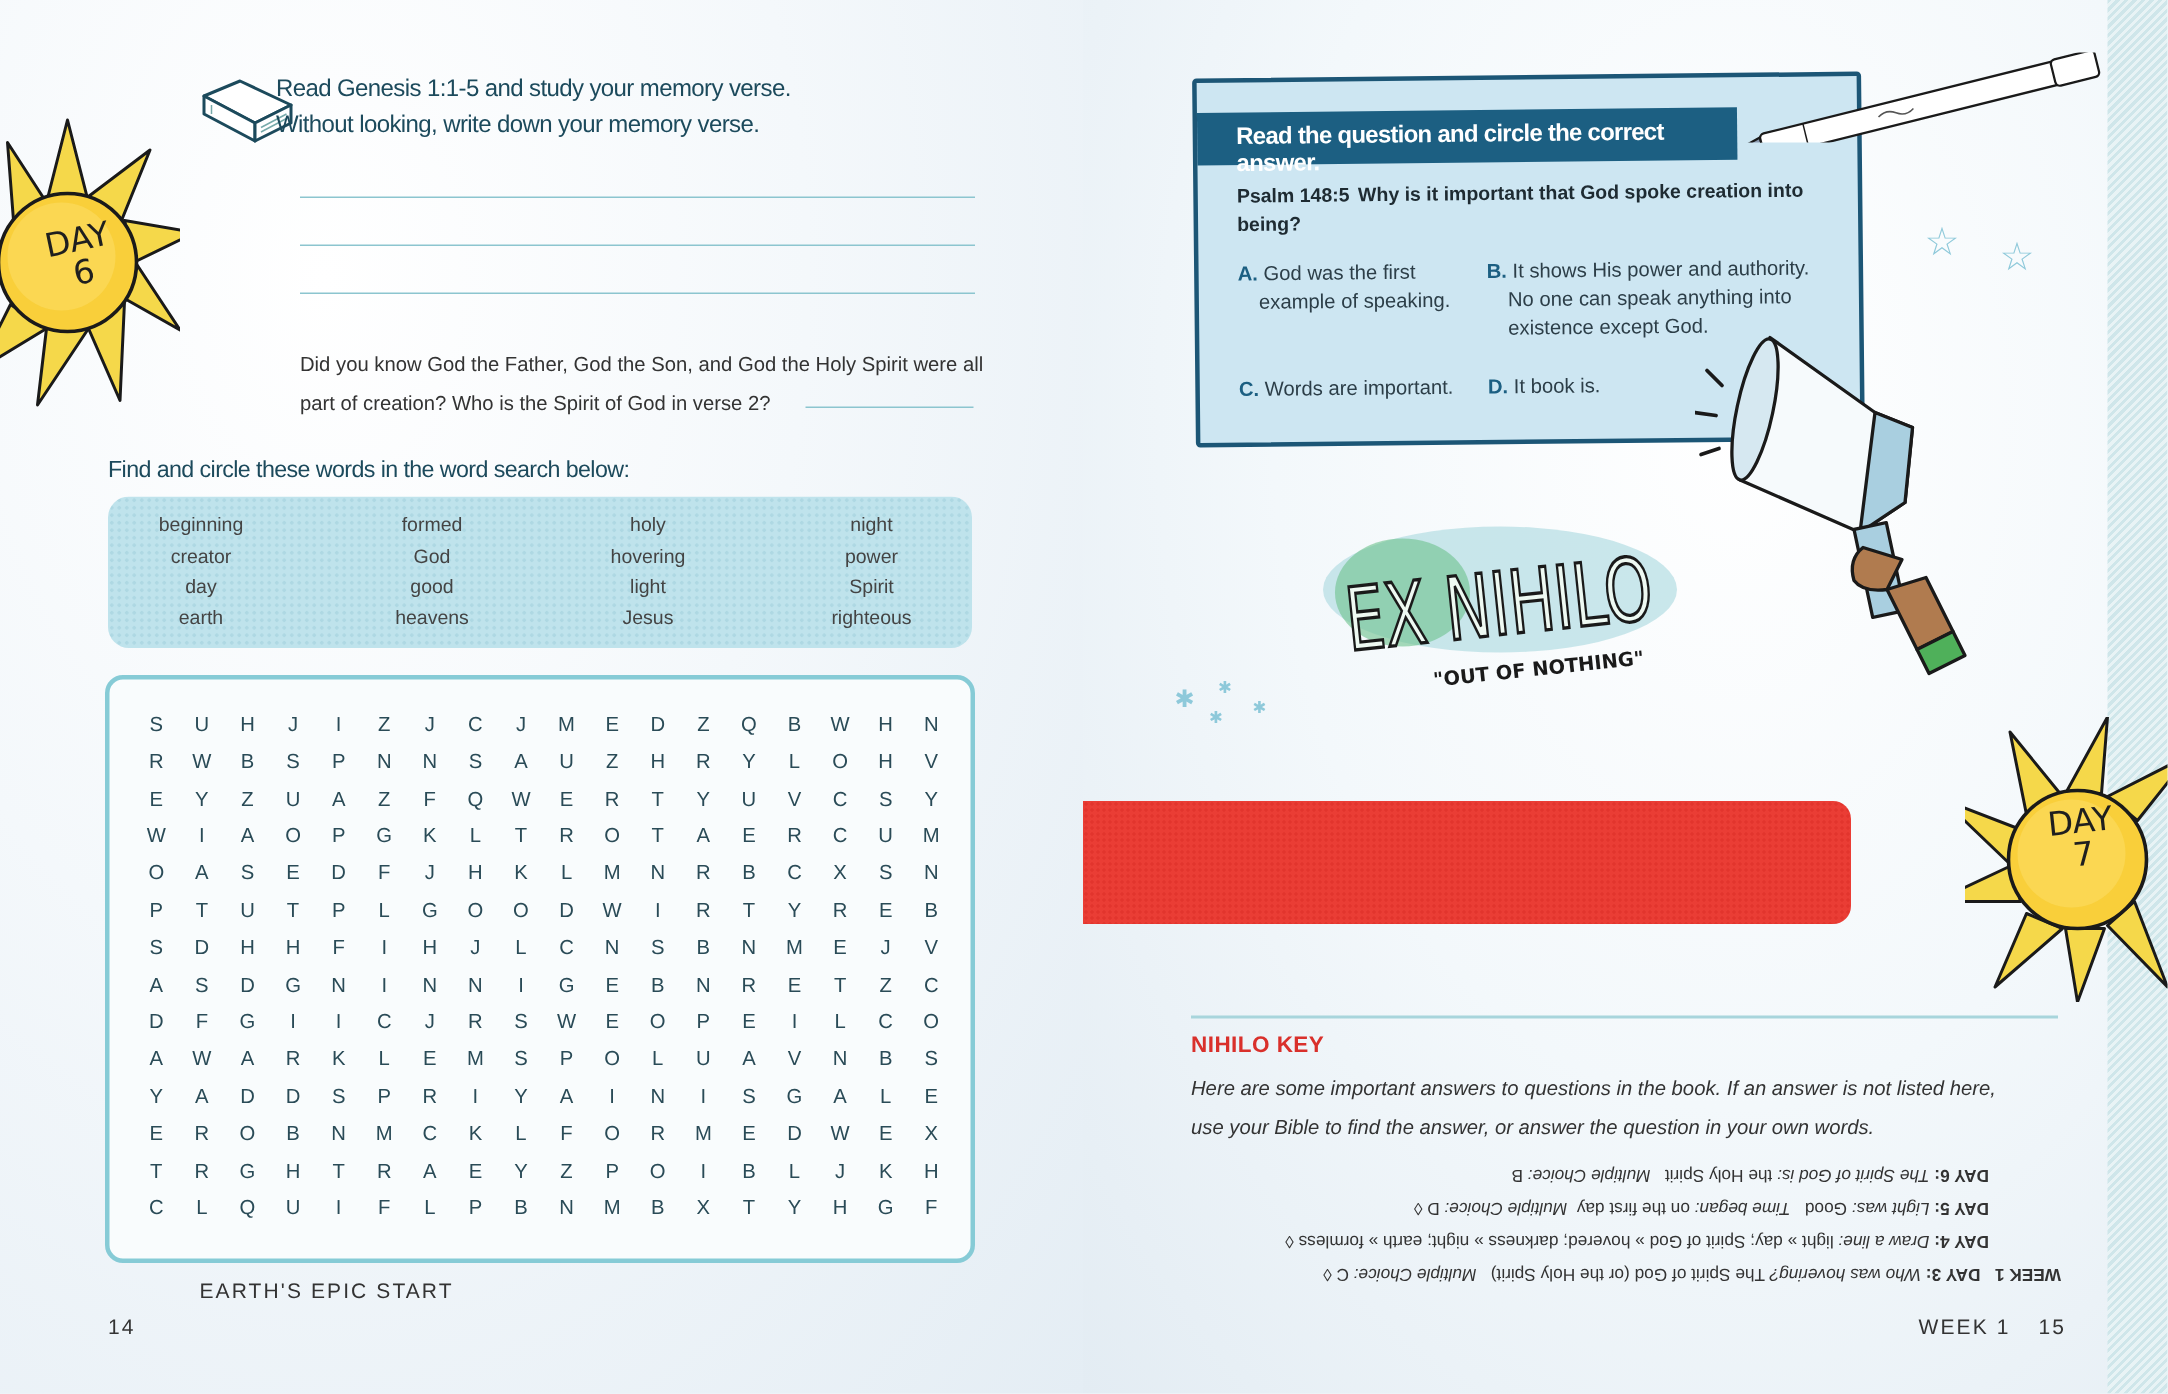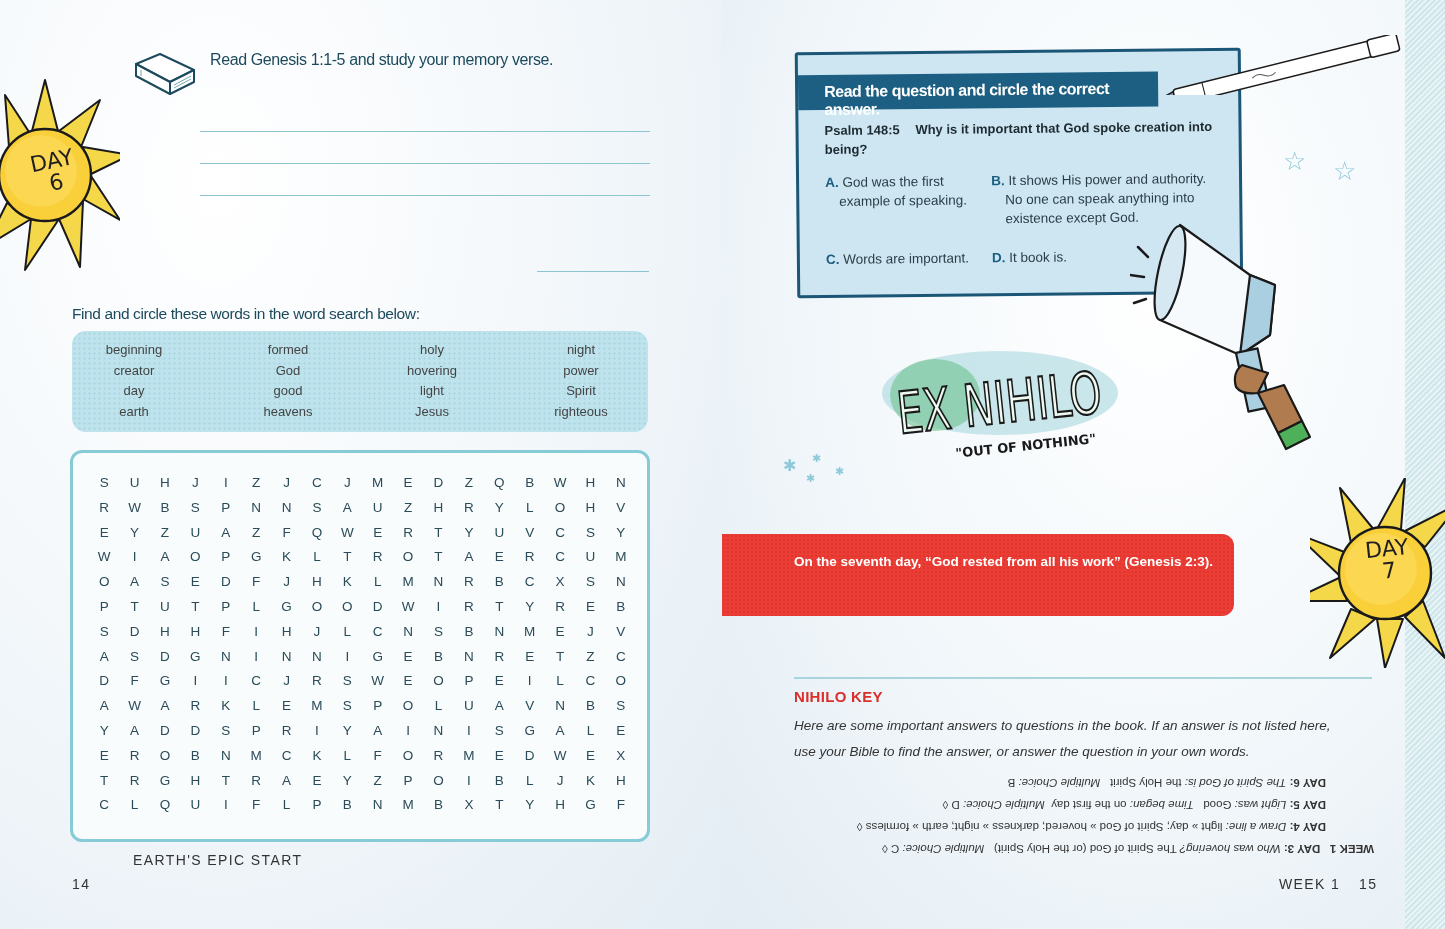--- a/index.html
+++ b/index.html
@@ -23,21 +23,21 @@
   }
   .abs { position: absolute; }
 
   
   .cond {
     font-family: "Liberation Sans Narrow", "Liberation Sans", sans-serif;
     font-stretch: condensed;
     transform-origin: left top;
   }
   .instr {
-    left: 210px; top: 48px; font-size: 16px; line-height: 24px; color: #1c4a5c;
+    left: 184px; top: 48px; font-size: 16px; line-height: 24px; color: #1c4a5c;
     font-weight: 400; letter-spacing: -0.4px;
   }
   .instr span { display: block; }
   .write-line { position: absolute; left: 200px; width: 450px; height: 1px; background: #8cc5cf; }
   .q-text { left: 200px; top: 230px; width: 460px; font-size: 13.5px; line-height: 26px; color: #333; }
   .q-line { position: absolute; left: 537px; top: 271px; width: 112px; height: 1px; background: #8cc5cf; }
 
   .ws-heading { left: 72px; top: 305px; font-size: 15.5px; color: #1c4a5c; letter-spacing: -0.4px; }
   .wordbank {
     left: 72px; top: 331px; width: 576px; height: 101px; border-radius: 14px;
@@ -75,21 +75,21 @@
     left: 796px; top: 50px; width: 446px; height: 246px;
     background: #cde6f2; border: 3px solid #1c5676; border-radius: 3px;
     transform: rotate(-0.6deg);
   }
   .quiz-banner {
     position: absolute; left: 0; top: 20px; width: 360px; height: 35px;
     background: #1c5f82; color: #fff; font-size: 16px; letter-spacing: -0.5px;
     padding: 8px 0 0 26px; font-weight: 700;
   }
   .quiz-q { position: absolute; left: 26px; top: 66px; width: 390px; font-size: 13px; line-height: 19px; font-weight: 700; color: #1e2b32; }
-  .quiz-q .ref { margin-right: 12px; }
+  .quiz-q .ref { margin-right: 2px; }
   .opt { position: absolute; font-size: 13.5px; line-height: 19px; color: #2c3e48; }
   .opt b { color: #1c5f82; }
   .opt .rest { display: block; padding-left: 14px; }
 
   .ex-nihilo { left: 880px; top: 345px; width: 250px; height: 120px; }
   .red-banner {
     left: 722px; top: 534px; width: 512px; height: 82px; border-radius: 0 12px 12px 0;
     background: #ea3d35;
     background-image: radial-gradient(#e2342d 1px, transparent 1.2px); background-size: 4px 4px;
     color: #fff; font-weight: 700; font-size: 13.5px; line-height: 26px; padding: 15px 0 0 72px;
@@ -137,26 +137,28 @@
     </g>
     <g stroke="#7aa" stroke-width="1">
         <line x1="42" y1="33" x2="59" y2="24"></line>
         <line x1="42" y1="36" x2="59" y2="27"></line>
         <line x1="9" y1="18" x2="9" y2="24"></line>
       </g>
   </svg>
 
   <div class="abs instr cond">
     <span>Read Genesis 1:1-5 and study your memory verse.</span>
+    <span>Without looking, write down your memory verse.</span>
   </div>
 
   <div class="write-line" style="top:131px"></div>
   <div class="write-line" style="top:163px"></div>
   <div class="write-line" style="top:195px"></div>
 
+  <div class="abs q-text">Did you know God the Father, God the Son, and God the Holy Spirit were all part of creation? Who is the Spirit of God in verse 2?</div>
   <div class="q-line"></div>
 
   <div class="abs ws-heading cond">Find and circle these words in the word search below:</div>
 
   <div class="abs wordbank">
     <span class="c0">beginning</span>
     <span class="c0">creator</span>
     <span class="c0">day</span>
     <span class="c0">earth</span>
     <span>formed</span>
@@ -495,21 +497,20 @@
   <ellipse cx="55" cy="50" rx="45" ry="36" fill="#6cc18c" opacity="0.6"></ellipse>
   <text x="16" y="78" font-family="DejaVu Sans" font-size="58" font-weight="400" fill="#eef9f2" stroke="#1a1a1a" stroke-width="2.2" textLength="205" lengthAdjust="spacingAndGlyphs" transform="rotate(-6 120 50)">EX NIHILO</text>
   <text x="75" y="108" font-family="DejaVu Sans" font-size="13" font-weight="700" fill="#1a1a1a" transform="rotate(-6 120 100)">"OUT OF NOTHING"</text>
 </svg>
 <div class="abs" style="left:783px;top:456px;font-size:16px;color:#8ec9da">✱</div>
 <div class="abs" style="left:812px;top:452px;font-size:11px;color:#8ec9da">✱</div>
 <div class="abs" style="left:806px;top:472px;font-size:11px;color:#8ec9da">✱</div>
 <div class="abs" style="left:835px;top:465px;font-size:11px;color:#8ec9da">✱</div>
 
 <div class="abs red-banner">
-  <div>On the seventh day, “God rested from all his work” (Genesis 2:3).</div>
 </div>
 
 <svg class="sun" style="left:1310px;top:478px" width="150" height="190" viewBox="-75 -95 150 190">
   <g stroke="#1a1a1a" stroke-width="2" fill="#f5d84a" stroke-linejoin="round">
     <polygon points="-45,-85 -10,-42 -34,-30"></polygon>
     <polygon points="20,-95 16,-44 -8,-44"></polygon>
     <polygon points="75,-70 40,-26 20,-42"></polygon>
     <polygon points="-90,-40 -38,-20 -44,4"></polygon>
     <polygon points="-95,28 -44,4 -38,28"></polygon>
     <polygon points="-55,85 -34,36 -10,46"></polygon>

